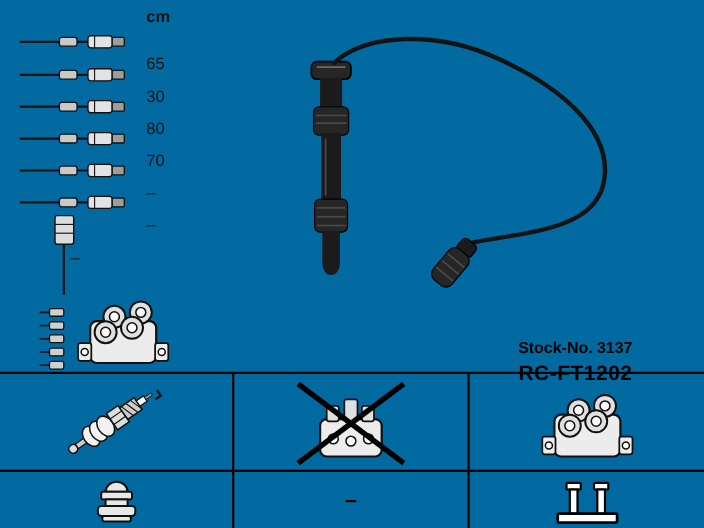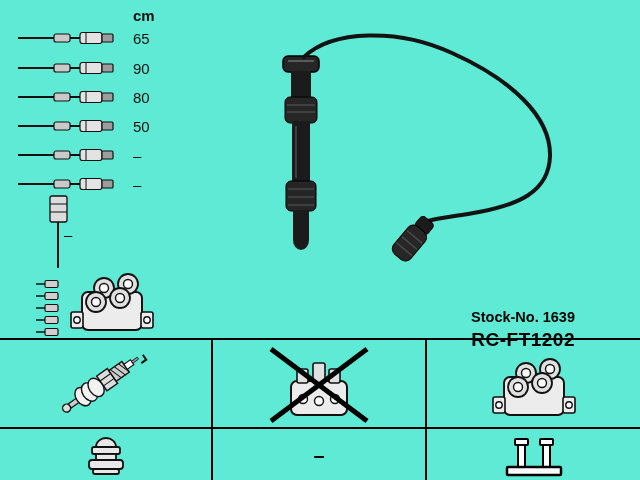--- a/index.html
+++ b/index.html
@@ -1,21 +1,21 @@
 <!DOCTYPE html>
 <html><head>
 <meta charset="utf-8">
 <style>
   html,body { margin:0; padding:0; background:#ffffff; }
   .stage {
-    position:relative; width:640px; height:480px; background:#5eead4;
+    position:relative; width:640px; height:480px; background:#0369a1;
     font-family:"Liberation Sans", sans-serif; color:#000; overflow:hidden;
   }
   .artwork { position:absolute; left:0; top:0; }
-  .len-label { position:absolute; left:133px; font-size:15px; color:#111; }
+  .len-label { position:absolute; left:133px; font-size:15px; color:#111;margin-top:20px; }
   .unit-label { position:absolute; left:133px; top:7px; font-size:15px; font-weight:bold; color:#111; }
   .coil-lead-label { position:absolute; left:64px; top:226px; font-size:15px; color:#111; }
   .product-code {
     position:absolute; left:400px; top:285px; width:175px; text-align:right;
     font-size:19px; font-weight:bold; letter-spacing:0.5px;margin-top:44px;
   }
   .stock-no {
     position:absolute; left:400px; top:309px; width:175px; text-align:right;
     font-size:14.5px; font-weight:bold;
   }
@@ -132,29 +132,29 @@
       <rect x="-8" y="-26" width="16" height="14" rx="4" fill="#1b1b1b" stroke="#000" stroke-width="1"></rect>
       <rect x="-11" y="-14" width="22" height="36" rx="7" fill="#262626" stroke="#000" stroke-width="1"></rect>
       <line x1="-10" y1="-4" x2="10" y2="-4" stroke="#4a4a4a" stroke-width="1.5"></line>
       <line x1="-10" y1="4" x2="10" y2="4" stroke="#4a4a4a" stroke-width="1.5"></line>
       <line x1="-10" y1="12" x2="10" y2="12" stroke="#4a4a4a" stroke-width="1.5"></line>
     </g>
   </svg>
 
   <div class="unit-label">cm</div>
   <div class="len-label" style="top:30px">65</div>
-  <div class="len-label" style="top:60px">90</div>
+  <div class="len-label" style="top:60px">30</div>
   <div class="len-label" style="top:89px">80</div>
-  <div class="len-label" style="top:118px">50</div>
+  <div class="len-label" style="top:118px">70</div>
   <div class="len-label" style="top:147px">–</div>
   <div class="len-label" style="top:176px">–</div>
   <div class="coil-lead-label">–</div>
 
   <div class="product-code">RC-FT1202</div>
-  <div class="stock-no">Stock-No. 1639</div>
+  <div class="stock-no">Stock-No. 3137</div>
 
   <div class="grid">
 
     <div class="cell">
       <svg width="150" height="82" viewBox="0 0 150 82">
         <use href="#sparkplug" transform="translate(70,41) rotate(-35)"></use>
       </svg>
     </div>
 
     <div class="cell">

